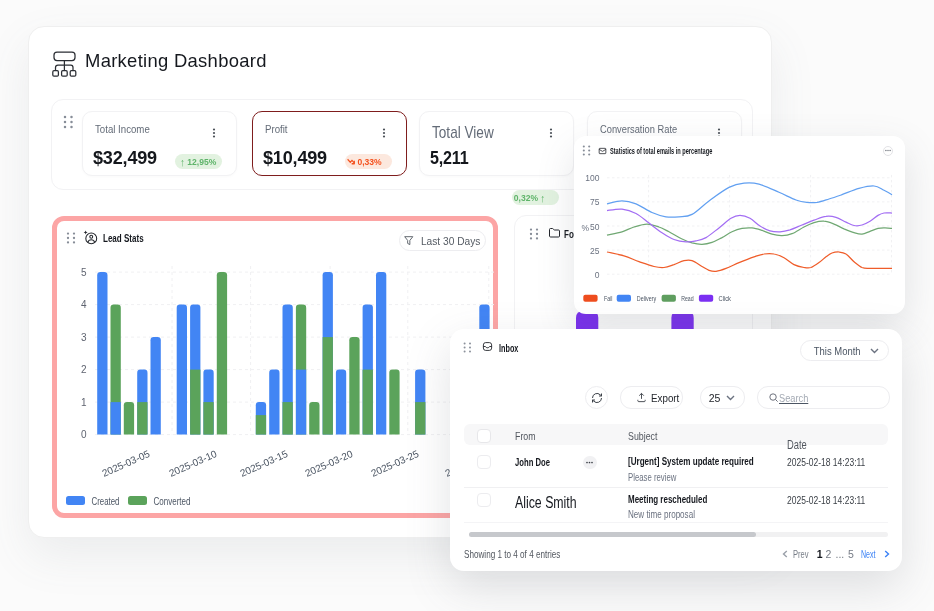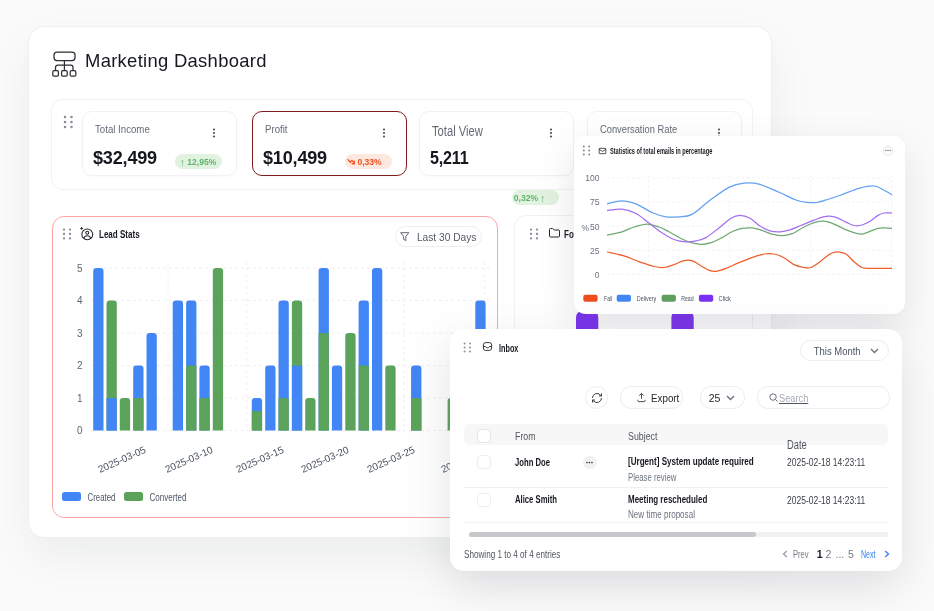--- a/index.html
+++ b/index.html
@@ -69,21 +69,21 @@
     <div class="abs" style="left:92px; top:42px; width:47px; height:15px; background:#fce8de; border-radius:7.5px;
         display:flex; align-items:center; justify-content:flex-start; font-size:9.5px; color:#f4511e; font-weight:700;">
         <span class="sx" style="transform:scaleX(.9); transform-origin:50% 50%; display:flex; align-items:center;"><svg width="9" height="7" viewBox="0 0 12 9" fill="none" stroke="#f4511e" stroke-width="1.7">
             <path d="M1 1.5 5 5.5 7.5 3 11 6.5"></path>
             <path d="M7 7.5h4v-4" stroke-linejoin="round"></path>
           </svg>&nbsp;0,33%</span>
       </div>
   </div>
   <div class="abs" style="left:390px; top:84px; width:155px; height:65px; background:#fff;
       border:1px solid #f2f2f4; border-radius:10px; box-shadow:0 1px 3px rgba(0,0,0,.025);">
-    <div class="abs" style="left:11.5px; top:11px; font-size:14px; color:#636b77;"><span class="sx" style="transform:scaleX(0.8);">Total View</span></div>
+    <div class="abs" style="left:11.5px; top:11px; font-size:17px; color:#636b77;"><span class="sx" style="transform:scaleX(0.8);">Total View</span></div>
     <svg class="abs" style="right:20px; top:16px;" width="4" height="10" viewBox="0 0 4 10">
       <g fill="#4b5158">
           <circle cx="2" cy="1.5" r="1.1"></circle>
           <circle cx="2" cy="5" r="1.1"></circle>
           <circle cx="2" cy="8.5" r="1.1"></circle>
         </g>
     </svg>
     <div class="abs" style="left:10px; top:34.5px; font-size:18.5px; font-weight:700; color:#14171c;"><span class="sx" style="transform:scaleX(0.87); letter-spacing:-.2px;">5,211</span></div>
     <div class="abs" style="left:92px; top:42px; width:47px; height:15px; background:#e2f2e0; border-radius:7.5px;
         display:flex; align-items:center; justify-content:flex-start; font-size:9.5px; color:#5fb46a; font-weight:700;margin-top:36px;">
@@ -120,21 +120,21 @@
     </svg>
     <div class="abs" style="left:48.8px; top:12px; font-size:11px; font-weight:700; color:#15181e;"><span class="sx" style="transform:scaleX(.73);">Form Stats</span></div>
 
     <svg class="abs" style="left:0; top:94px;" width="239" height="207" viewBox="0 0 239 207">
       <path d="M61.0 205.0 V8.0 Q61.0 1.0 68.0 1.0 H76.3 Q83.3 1.0 83.3 8.0 V205.0 Z" fill="#7b2ff2"></path>
       <path d="M156.4 205.0 V8.0 Q156.4 1.0 163.4 1.0 H171.7 Q178.7 1.0 178.7 8.0 V205.0 Z" fill="#7b2ff2"></path>
     </svg>
   </div>
 
   <div class="abs" style="left:23px; top:189px; width:446px; height:302px; background:#fff;
-      border:1px solid #fca5a5; border-radius:12px;">
+      border:5px solid #fca5a5; border-radius:12px;">
     <svg class="abs" style="left:9px; top:11px;" width="11" height="12" viewBox="0 0 11 12">
       <g fill="#878d98">
         <circle cx="2" cy="1.6" r="1.15"></circle>
           <circle cx="8" cy="1.6" r="1.15"></circle>
         <circle cx="2" cy="6" r="1.15"></circle>
           <circle cx="8" cy="6" r="1.15"></circle>
         <circle cx="2" cy="10.4" r="1.15"></circle>
           <circle cx="8" cy="10.4" r="1.15"></circle>
       </g>
     </svg>
@@ -346,21 +346,21 @@
           <circle cx="6" cy="1.5" r="0.85"></circle>
         </g>
       </svg>
   </div>
   <div class="abs" style="left:178px; top:126px; font-size:10.5px; font-weight:700; color:#15181e;"><span class="sx" style="transform:scaleX(.77);">[Urgent] System update required</span></div>
   <div class="abs" style="left:178px; top:141.5px; font-size:10.5px; color:#6b7280;"><span class="sx" style="transform:scaleX(.74);">Please review</span></div>
   <div class="abs" style="left:337px; top:127px; font-size:10.5px; color:#3c4148;"><span class="sx" style="transform:scaleX(.81);">2025-02-18 14:23:11</span></div>
   <div class="abs" style="left:14px; top:158px; width:424px; height:1px; background:#f0f0f2;"></div>
 
   <div class="abs" style="left:26.5px; top:163.5px; width:14px; height:14px; background:#fff; border:1px solid #ececef; border-radius:4px;"></div>
-  <div class="abs" style="left:64.8px; top:164.5px; font-size:10px; font-weight:700; color:#15181e;"><span class="sx" style="transform:scaleX(.77);">Alice Smith</span></div>
+  <div class="abs" style="left:64.8px; top:164.5px; font-size:16px; font-weight:400; color:#15181e;"><span class="sx" style="transform:scaleX(.77);">Alice Smith</span></div>
   <div class="abs" style="left:178px; top:163.5px; font-size:10.5px; font-weight:700; color:#15181e;"><span class="sx" style="transform:scaleX(.76);">Meeting rescheduled</span></div>
   <div class="abs" style="left:178px; top:179px; font-size:10.5px; color:#6b7280;"><span class="sx" style="transform:scaleX(.77);">New time proposal</span></div>
   <div class="abs" style="left:337px; top:164.5px; font-size:10.5px; color:#3c4148;"><span class="sx" style="transform:scaleX(.81);">2025-02-18 14:23:11</span></div>
   <div class="abs" style="left:14px; top:192.5px; width:424px; height:1px; background:#f4f4f6;"></div>
 
   <div class="abs" style="left:19px; top:203px; width:419px; height:5px; background:#f1f1f2; border-radius:3px;"></div>
   <div class="abs" style="left:19px; top:203px; width:287px; height:5px; background:#c6c8cc; border-radius:3px;"></div>
 
   <div class="abs" style="left:14.2px; top:219px; font-size:10.5px; color:#51565e;"><span class="sx" style="transform:scaleX(.775);">Showing 1 to 4 of 4 entries</span></div>
   <svg class="abs" style="left:331.6px; top:220.5px;" width="6" height="8" viewBox="0 0 6 8" fill="none" stroke="#9aa0a9" stroke-width="1.4">

